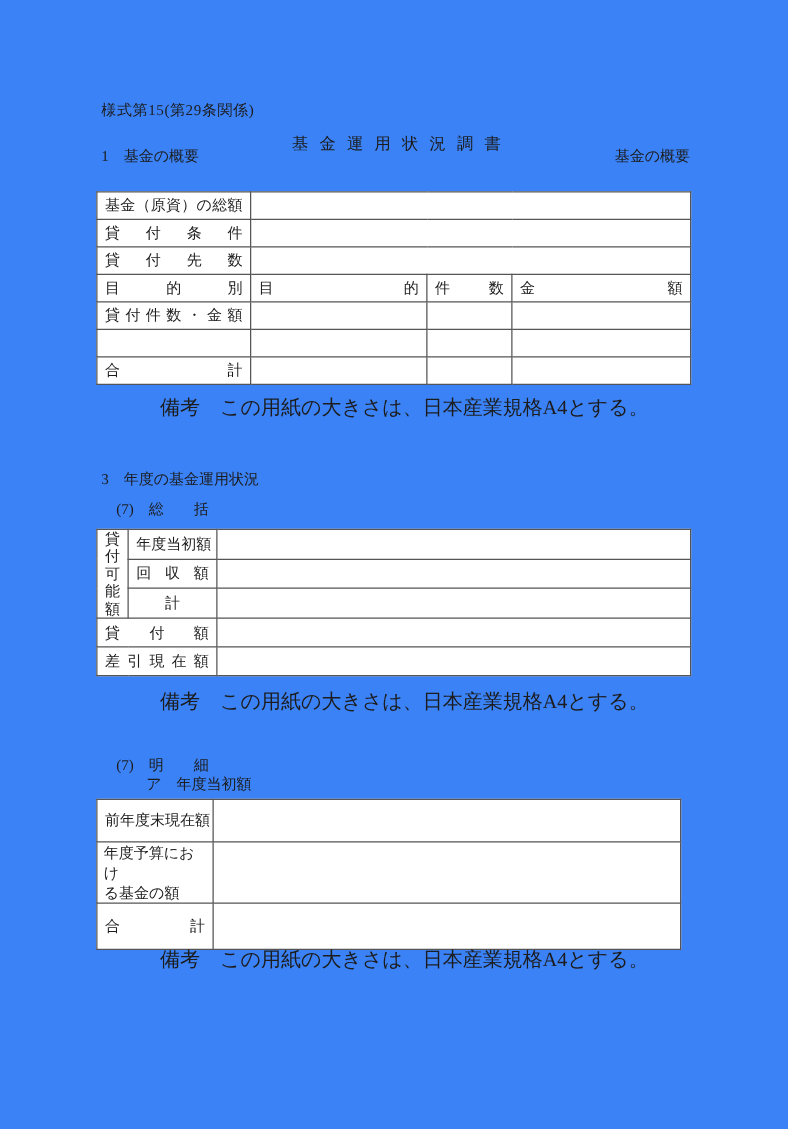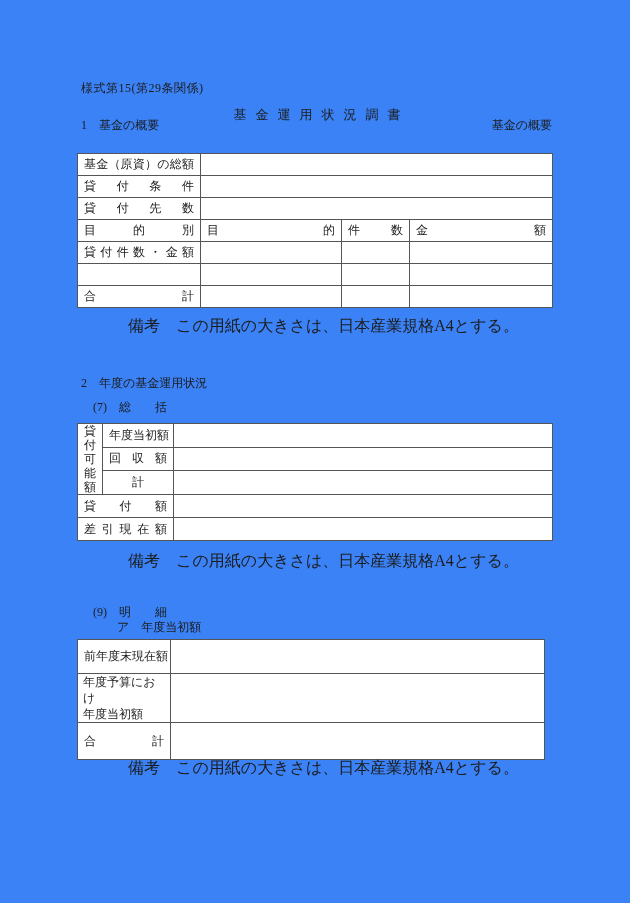--- a/index.html
+++ b/index.html
@@ -167,21 +167,21 @@
             </td>
         <td></td>
         <td></td>
         <td></td>
       </tr>
     </tbody>
       </table>
 
     <div class="abs note note1">備考　この用紙の大きさは、日本産業規格A4とする。</div>
 
-    <div class="abs sec2-heading">2　年度の基金運用状況</div>
+    <div class="abs sec2-heading">3　年度の基金運用状況</div>
     <div class="abs sub1-heading">(7)　総　　括</div>
 
     <table class="abs t2">
       <colgroup>
           <col style="width:25px">
           <col style="width:71px">
           <col style="width:379px">
         </colgroup>
       <tbody>
           <tr>
@@ -239,21 +239,21 @@
                 <span>額</span>
               </div>
             </td>
         <td></td>
       </tr>
     </tbody>
       </table>
 
     <div class="abs note note2">備考　この用紙の大きさは、日本産業規格A4とする。</div>
 
-    <div class="abs sub2-heading">(9)　明　　細</div>
+    <div class="abs sub2-heading">(7)　明　　細</div>
     <div class="abs sub2a-heading">ア　年度当初額</div>
 
     <table class="abs t3">
       <colgroup>
           <col style="width:93px">
           <col style="width:374px">
         </colgroup>
       <tbody>
           <tr class="r1">
         <td>
@@ -265,21 +265,21 @@
                 <span>現</span>
                 <span>在</span>
                 <span>額</span>
               </div>
             </td>
         <td></td>
       </tr>
       <tr class="r2">
         <td>
               <div class="wrap2">年度予算におけ
-年度当初額</div>
+る基金の額</div>
             </td>
         <td></td>
       </tr>
       <tr class="r3">
         <td>
               <div class="jf">
                 <span>合</span>
                 <span>計</span>
               </div>
             </td>

